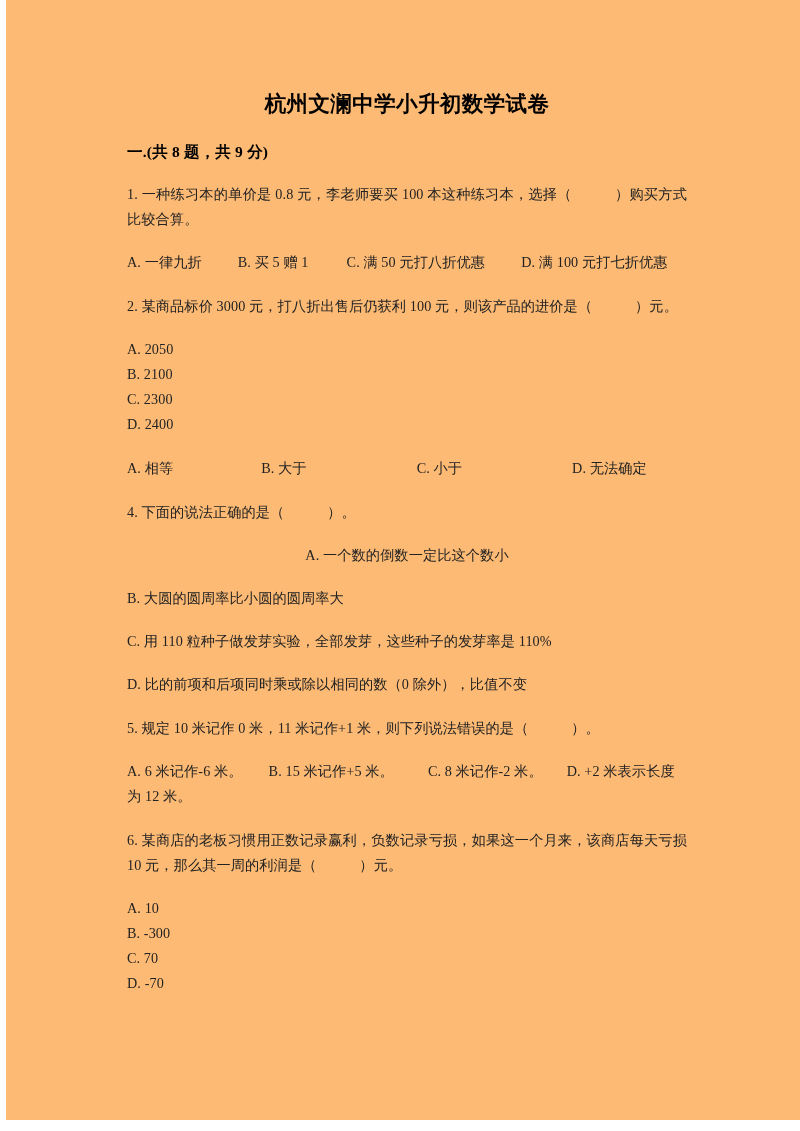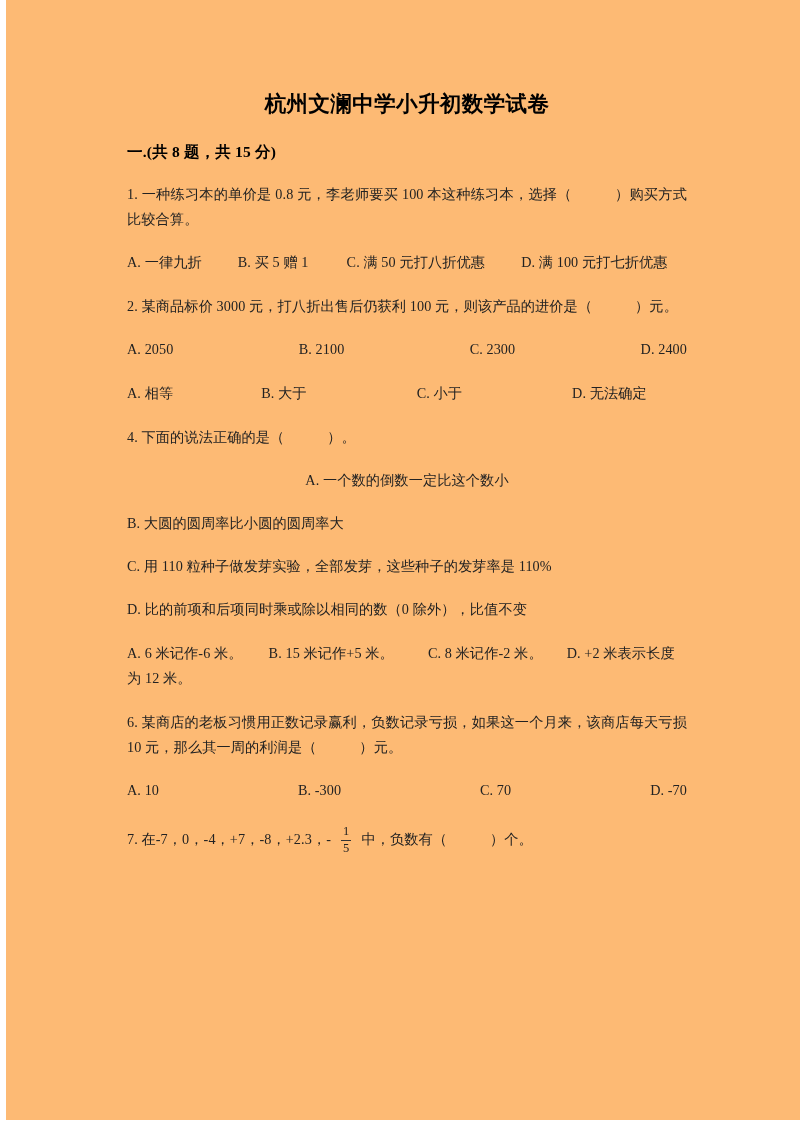--- a/index.html
+++ b/index.html
@@ -68,20 +68,21 @@
     white-space: nowrap;
   }
   .opt-gap {
     display: inline-block;
   }
   
   .q-options.spread {
     display: flex;
     justify-content: space-between;
     width: 100%;
+    flex-direction: column;
   }
   .q-options.spread.tabbed {
     justify-content: flex-start;
   }
   .q-options.spread.tabbed .opt {
     width: 150px;
     flex: none;
   }
   
   .q-options.stacked .opt-line {
@@ -121,21 +122,21 @@
   }
 </style>
 </head>
 <body>
 
 <div class="page">
   <div class="content">
 
     <div class="doc-title">杭州文澜中学小升初数学试卷</div>
 
-    <div class="section-head">一.(共 8 题，共 15 分)</div>
+    <div class="section-head">一.(共 8 题，共 9 分)</div>
 
     <div class="question">
       <div class="q-stem">1. 一种练习本的单价是 0.8 元，李老师要买 100 本这种练习本，选择（　　　）购买方式比较合算。</div>
       <div class="q-options">
         <span class="opt">A. 一律九折</span><span class="opt-gap" style="width:36px">&nbsp;</span><span class="opt">B. 买 5 赠 1</span><span class="opt-gap" style="width:38px">&nbsp;</span><span class="opt">C. 满 50 元打八折优惠</span><span class="opt-gap" style="width:36px">&nbsp;</span><span>D. 满 100 元打七折优惠</span>
       </div>
     </div>
 
     <div class="question">
       <div class="q-stem">2. 某商品标价 3000 元，打八折出售后仍获利 100 元，则该产品的进价是（　　　）元。</div>
@@ -157,35 +158,33 @@
       <div class="q-stem">4. 下面的说法正确的是（　　　）。</div>
       <div class="q-options stacked">
         <div class="opt-line">A. 一个数的倒数一定比这个数小</div>
         <div class="opt-line">B. 大圆的圆周率比小圆的圆周率大</div>
         <div class="opt-line">C. 用 110 粒种子做发芽实验，全部发芽，这些种子的发芽率是 110%</div>
         <div class="opt-line">D. 比的前项和后项同时乘或除以相同的数（0 除外），比值不变</div>
       </div>
     </div>
 
     <div class="question">
+      <div class="q-stem">5. 规定 10 米记作 0 米，11 米记作+1 米，则下列说法错误的是（　　　）。</div>
       <div class="q-options">
         <span class="opt">A. 6 米记作-6 米。</span><span class="opt-gap" style="width:26px">&nbsp;</span><span class="opt">B. 15 米记作+5 米。</span><span class="opt-gap" style="width:34px">&nbsp;</span><span class="opt">C. 8 米记作-2 米。</span><span class="opt-gap" style="width:24px">&nbsp;</span><span>D. +2 米表示长度为 12 米。</span>
       </div>
     </div>
 
     <div class="question">
       <div class="q-stem">6. 某商店的老板习惯用正数记录赢利，负数记录亏损，如果这一个月来，该商店每天亏损 10 元，那么其一周的利润是（　　　）元。</div>
       <div class="q-options spread">
         <span class="opt">A. 10</span>
         <span class="opt">B. -300</span>
         <span class="opt">C. 70</span>
         <span class="opt">D. -70</span>
       </div>
     </div>
 
     <div class="question" style="margin-top:23px">
-      <div class="q-stem">
-        <span class="inline-wrap">7. 在-7，0，-4，+7，-8，+2.3，-</span><span class="frac"><span class="num">1</span><span class="bar"></span><span class="den">5</span></span><span class="inline-wrap">中，负数有（　　　）个。</span>
-      </div>
     </div>
 
   </div>
 </div>
 
 </body></html>

